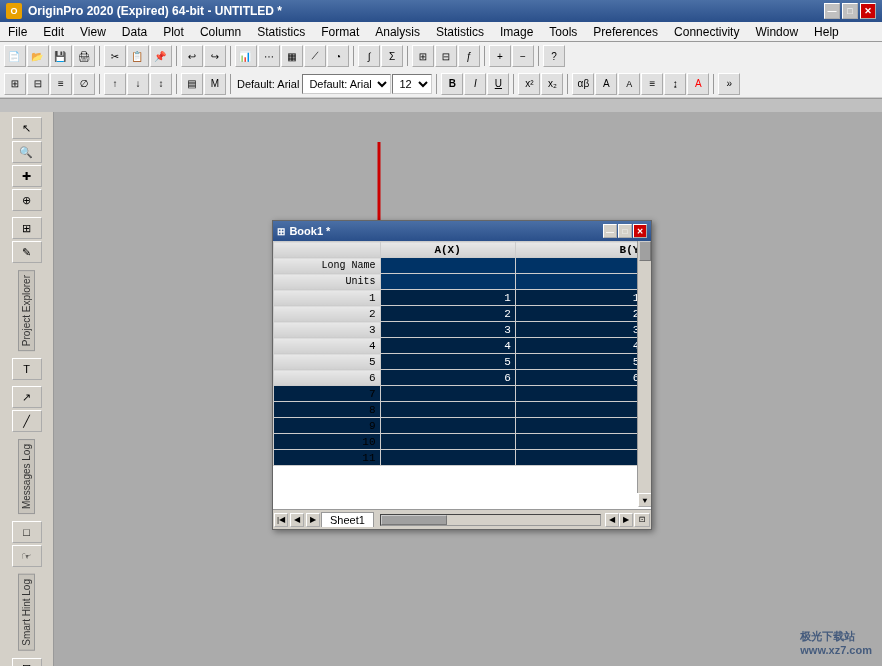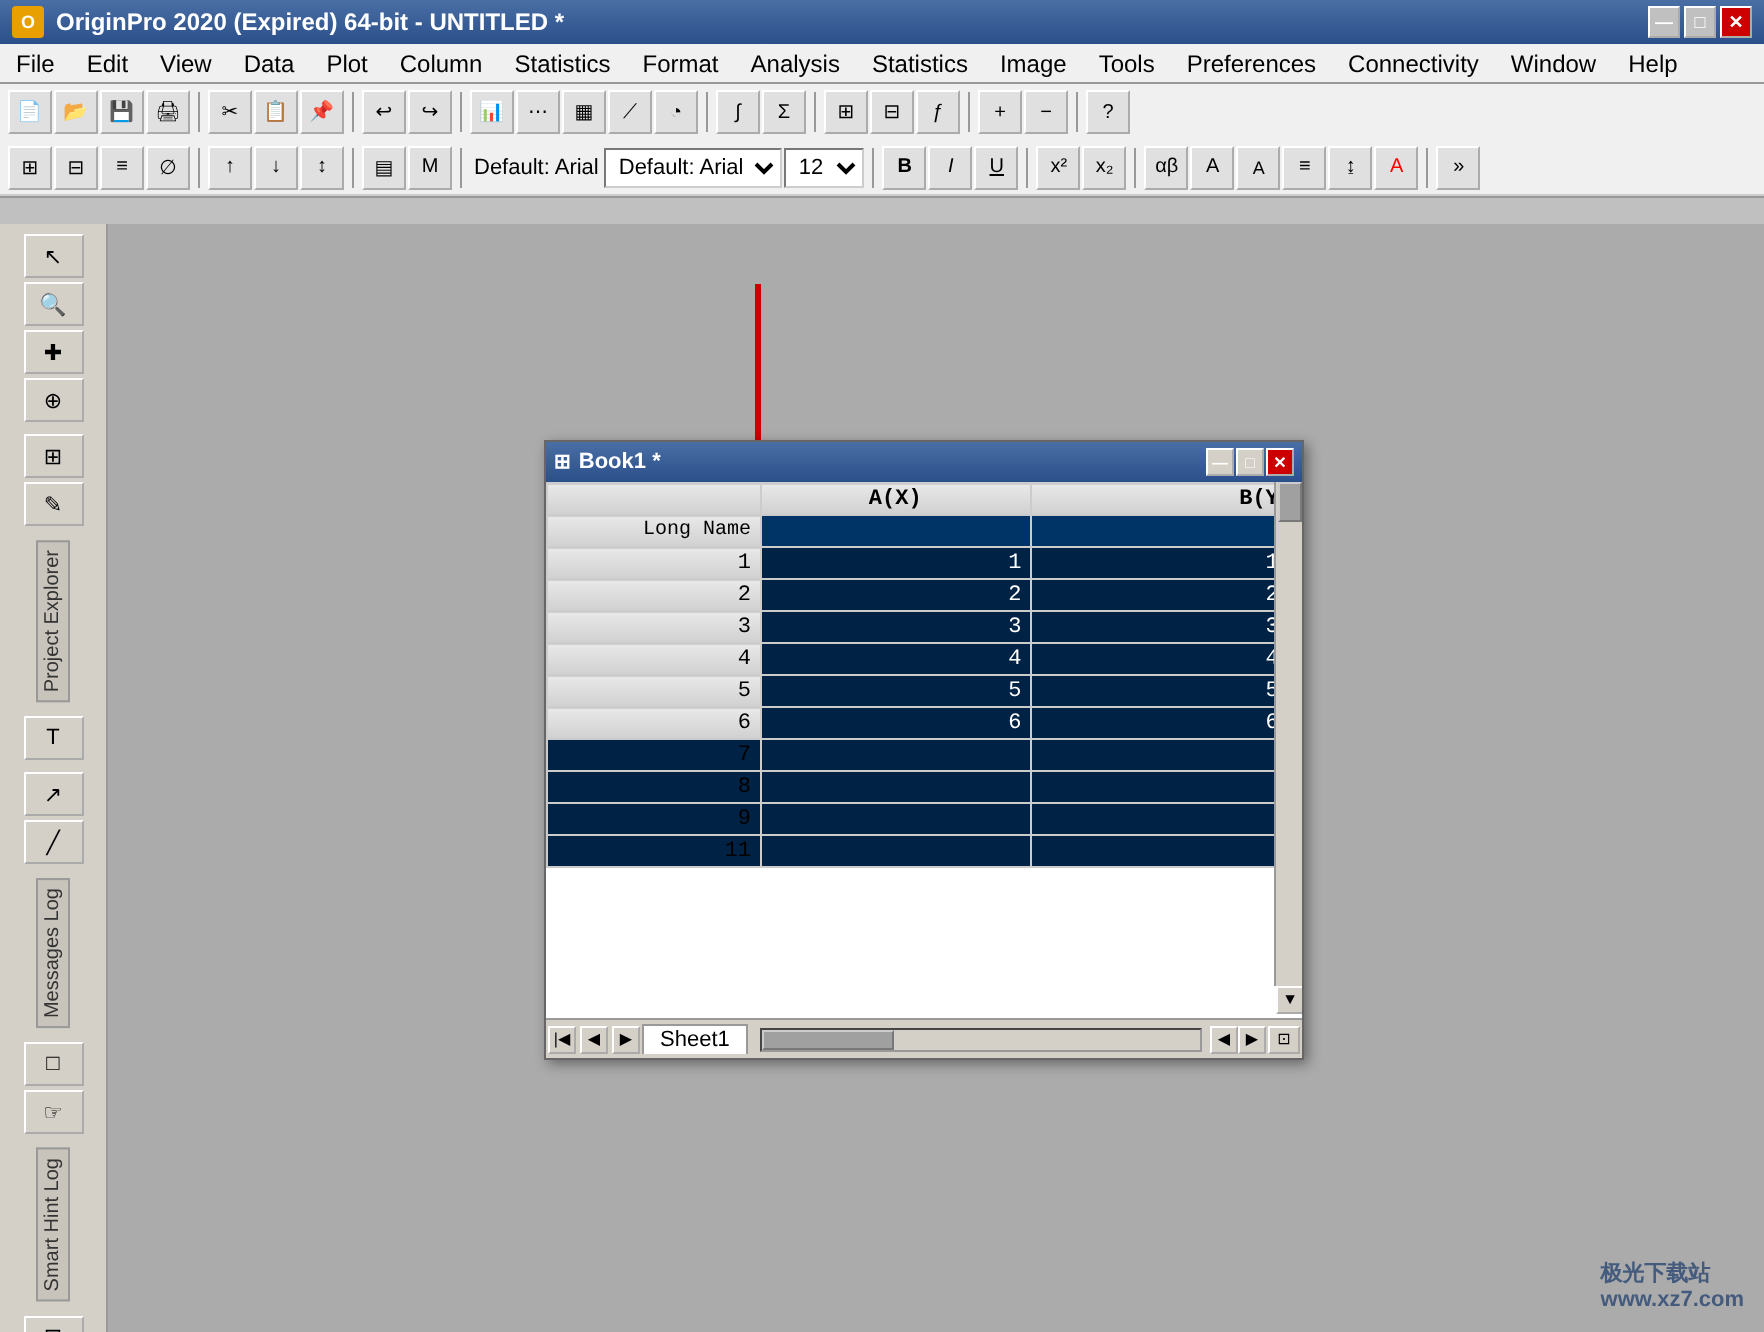--- a/index.html
+++ b/index.html
@@ -517,20 +517,25 @@
             <th class="col-header" style="width:80px;">A(X)</th>
             <th class="col-header" style="width:80px;text-align:right;">B(Y)</th>
           </tr>
         </thead>
         <tbody id="grid-body">
         <tr class="meta-row">
       <td class="row-header">Long Name</td>
       <td></td>
       <td></td>
     </tr>
+            <tr class="meta-row">
+      <td class="row-header">Units</td>
+      <td></td>
+      <td></td>
+    </tr>
             <tr class="data-row">
       <td class="row-header">1</td>
       <td style="background:#002244;color:white;text-align:right;">1</td>
       <td style="background:#002244;color:white;text-align:right;">11</td>
     </tr>
             <tr class="data-row">
       <td class="row-header">2</td>
       <td style="background:#002244;color:white;text-align:right;">2</td>
       <td style="background:#002244;color:white;text-align:right;">22</td>
     </tr>
@@ -559,20 +564,25 @@
       <td style="background:#002244;color:white;text-align:right;"></td>
       <td style="background:#002244;color:white;text-align:right;"></td>
     </tr>
             <tr class="empty-row">
       <td class="row-header">8</td>
       <td style="background:#002244;color:white;text-align:right;"></td>
       <td style="background:#002244;color:white;text-align:right;"></td>
     </tr>
             <tr class="empty-row">
       <td class="row-header">9</td>
+      <td style="background:#002244;color:white;text-align:right;"></td>
+      <td style="background:#002244;color:white;text-align:right;"></td>
+    </tr>
+            <tr class="empty-row">
+      <td class="row-header">10</td>
       <td style="background:#002244;color:white;text-align:right;"></td>
       <td style="background:#002244;color:white;text-align:right;"></td>
     </tr>
             <tr class="empty-row">
       <td class="row-header">11</td>
       <td style="background:#002244;color:white;text-align:right;"></td>
       <td style="background:#002244;color:white;text-align:right;"></td>
     </tr>
           </tbody>
       </table>

